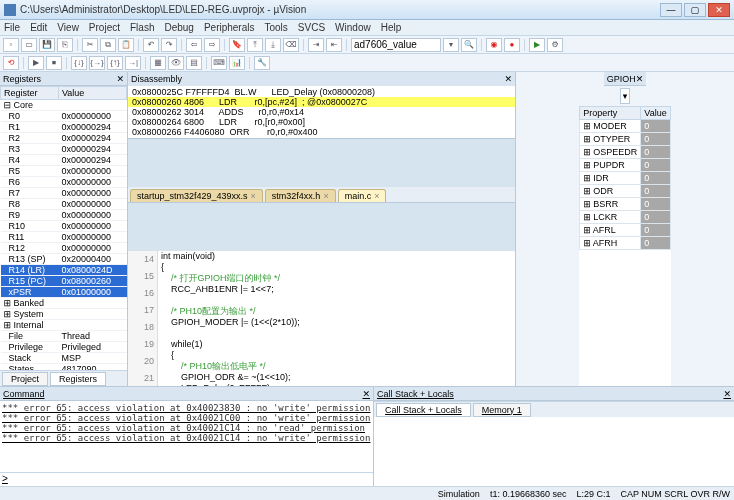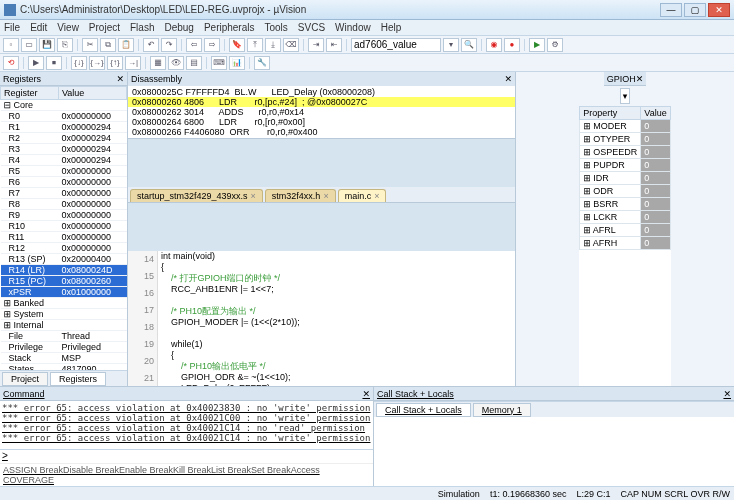--- a/index.html
+++ b/index.html
@@ -371,21 +371,20 @@
       <span class="x">✕</span>
     </div>
     <div class="cmdbody" id="cmdbody">*** error 65: access violation at 0x40023830 : no 'write' permission
 *** error 65: access violation at 0x40021C00 : no 'write' permission
 *** error 65: access violation at 0x40021C14 : no 'read' permission
 *** error 65: access violation at 0x40021C14 : no 'write' permission</div>
     <div class="cmdinput">
       <span style="padding:0 2px">&gt;</span>
       <input style="">
     </div>
-    <div style="font-size:9px; padding:1px 3px; color:#555; border-top:1px solid #eee">ASSIGN BreakDisable BreakEnable BreakKill BreakList BreakSet BreakAccess COVERAGE</div>
   </div>
   <div class="callpane">
     <div class="panehdr">
       <span>Call Stack + Locals</span>
       <span class="x">✕</span>
     </div>
     <div class="bottabs">
       <div class="bottab active">Call Stack + Locals</div>
       <div class="bottab">Memory 1</div>
     </div>

